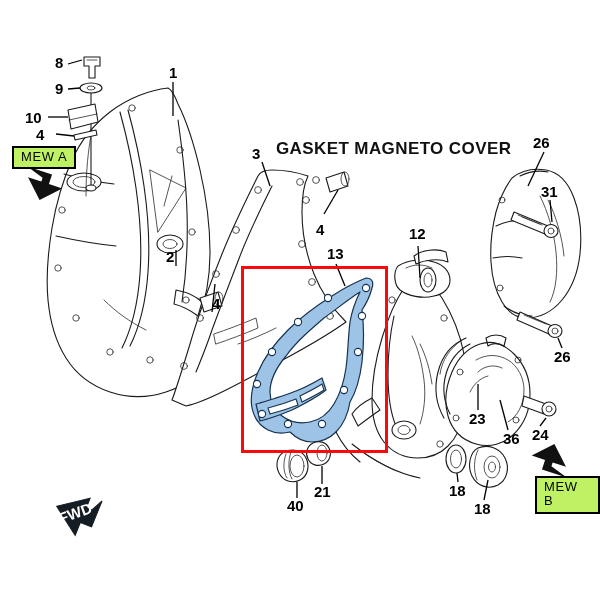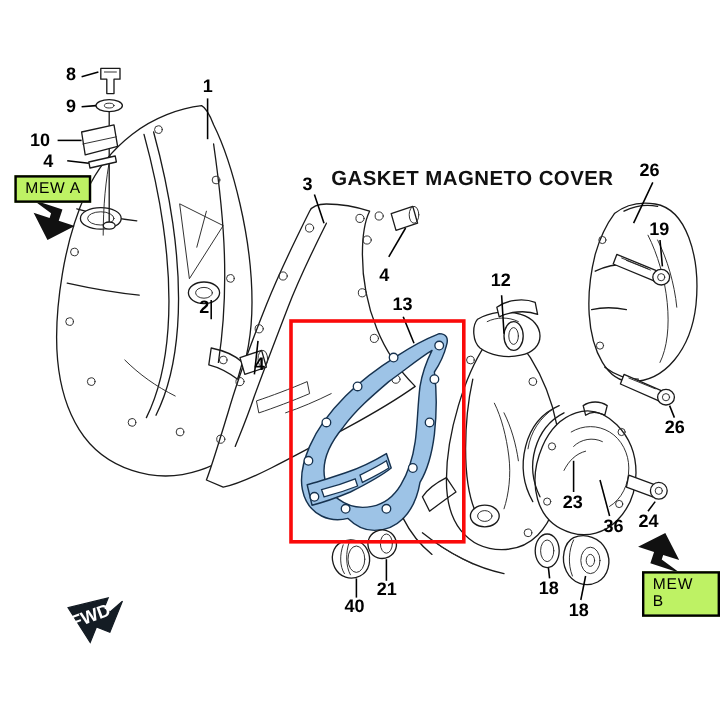--- a/index.html
+++ b/index.html
@@ -398,21 +398,21 @@
   <div class="part-label" style="left:55px;top:81px">9</div>
   <div class="part-label" style="left:25px;top:110px">10</div>
   <div class="part-label" style="left:36px;top:127px">4</div>
   <div class="part-label" style="left:252px;top:146px">3</div>
   <div class="part-label" style="left:166px;top:249px">2</div>
   <div class="part-label" style="left:212px;top:296px">4</div>
   <div class="part-label" style="left:316px;top:222px">4</div>
   <div class="part-label" style="left:327px;top:246px">13</div>
   <div class="part-label" style="left:409px;top:226px">12</div>
   <div class="part-label" style="left:533px;top:135px">26</div>
-  <div class="part-label" style="left:541px;top:184px">19</div>
+  <div class="part-label" style="left:541px;top:184px">31</div>
   <div class="part-label" style="left:554px;top:349px">26</div>
   <div class="part-label" style="left:469px;top:411px">23</div>
   <div class="part-label" style="left:503px;top:431px">36</div>
   <div class="part-label" style="left:532px;top:427px">24</div>
   <div class="part-label" style="left:449px;top:483px">18</div>
   <div class="part-label" style="left:474px;top:501px">18</div>
   <div class="part-label" style="left:287px;top:498px">40</div>
   <div class="part-label" style="left:314px;top:484px">21</div>
 
 </div>

